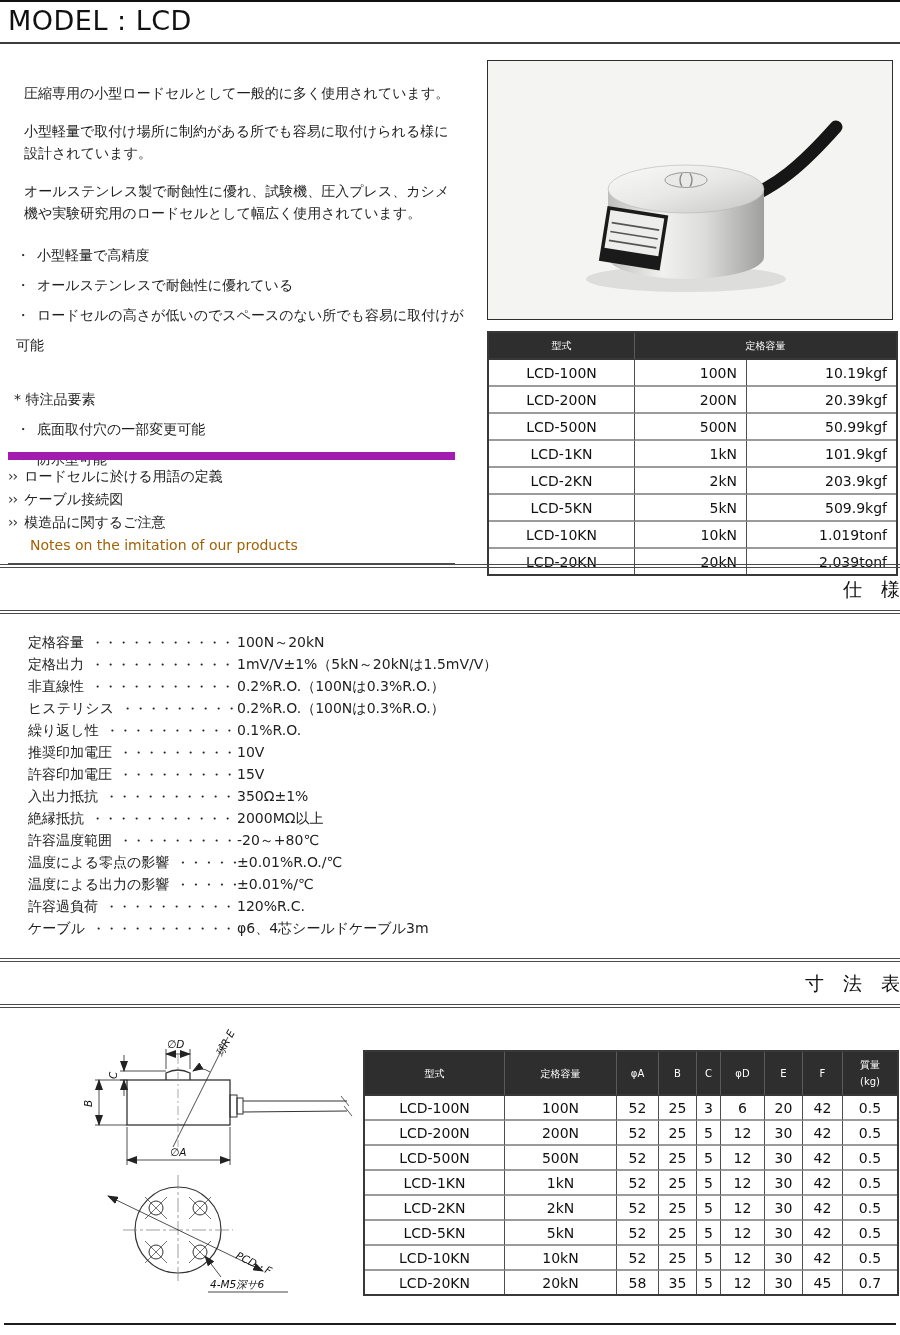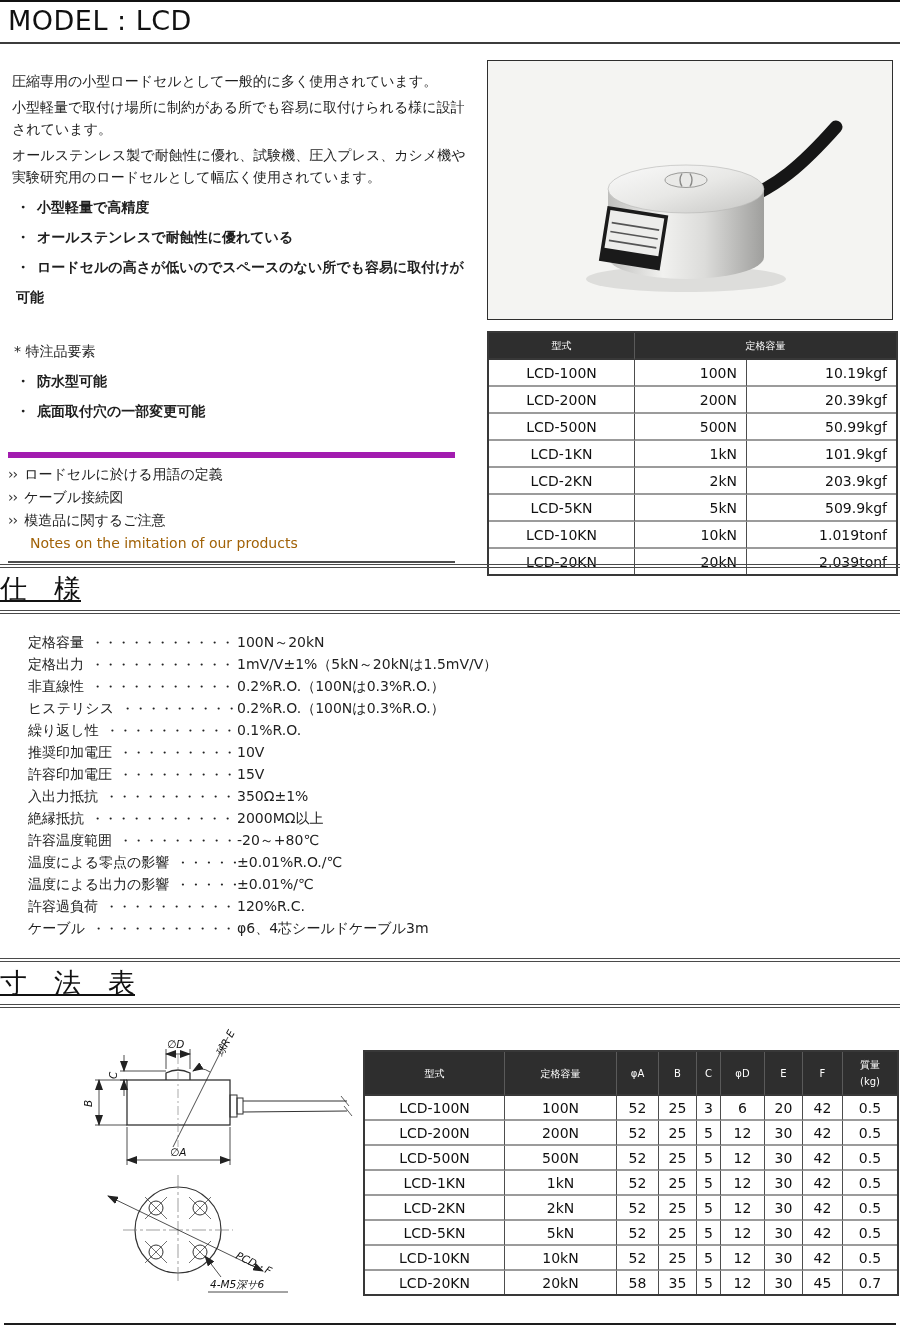--- a/index.html
+++ b/index.html
@@ -5,26 +5,26 @@
   html,body{margin:0;padding:0;background:#fff;}
   .page{position:relative;width:900px;height:1335px;background:#ffffff;overflow:hidden;
         font-family:"DejaVu Sans","Liberation Sans",sans-serif;color:#222;}
   .abs{position:absolute;}
 
   .top-bar{left:0;top:0;width:900px;height:2px;background:#111;}
   .page-title{left:8px;top:5px;font-size:27px;font-weight:normal;color:#111;letter-spacing:0.5px;}
   .title-rule{left:0;top:42px;width:900px;height:2px;background:#3c3c3c;}
 
   .left-col{left:8px;top:66px;width:463px;font-size:14px;line-height:22px;color:#1e1e1e;}
-  .left-col p{margin:4px;}
+  .left-col p{margin:16px;}
   .list-head{margin-top:24px;line-height:30px;padding-left:6px;}
-  .list-item{line-height:30px;padding-left:8px;font-weight:bold;}
+  .list-item{line-height:30px;padding-left:8px;}
   .list-item .bullet{margin-right:7px;}
 
-  .links{left:8px;top:452px;width:447px;border-top:6px solid #a21caf;border-bottom:2px solid #4d4d4d;
+  .links{left:8px;top:452px;width:447px;border-top:8px solid #a21caf;border-bottom:2px solid #4d4d4d;
          padding:5px 0 7px 0;font-size:14px;}
   .link-row{line-height:23px;cursor:pointer;}
   .link-row .chev{margin-right:7px;color:#333;letter-spacing:-1px;}
   .link-sub{line-height:22px;padding-left:22px;color:#a16207;}
 
   .photo-box{left:487px;top:60px;width:406px;height:260px;border:1px solid #2e2e2e;box-sizing:border-box;background:#f5f5f3;}
 
   table{border-collapse:separate;border-spacing:0;table-layout:fixed;}
   .dtable{border:2px solid #383838;background:#fff;}
   .dtable th{background:#2e2e2e;color:#fff;font-weight:normal;font-size:10px;
@@ -37,21 +37,21 @@
   .ctable-wrap{left:487px;top:331px;}
   .ctable{width:407px;}
   .ctable th{height:23px;}
   .ctable td{height:23px;}
   .ctable td.c2,.ctable td.c3{text-align:right;padding-right:9px;}
 
   .sec-head{left:0;width:900px;}
   .sec-head.spec{top:564px;}
   .sec-head.dim{top:958px;}
   .dbl-rule{height:4px;box-sizing:border-box;border-top:1px solid #4a4a4a;border-bottom:1px solid #4a4a4a;}
-  .sec-title{text-align:left;font-size:27px;color:#111;line-height:42px;margin:0;font-weight:normal;text-decoration:underline;}
+  .sec-title{text-align:right;font-size:19px;color:#111;line-height:42px;margin:0;font-weight:normal;}
 
   .spec-list{left:28px;top:634px;width:620px;}
   .spec-row{position:relative;height:22px;font-size:14px;white-space:nowrap;}
   .spec-row .dots{margin-left:7px;font-size:13px;color:#222;}
   .spec-row .spec-val{position:absolute;left:209px;top:0;}
 
   .drawing{left:25px;top:1015px;}
   .dwg-text{font-size:10.5px;font-style:italic;fill:#111;}
 
   .dimtable-wrap{left:363px;top:1050px;}
@@ -88,25 +88,25 @@
         </div>
 
         <div class="list-item">
           <span class="bullet">・</span><span>ロードセルの高さが低いのでスペースのない所でも容易に取付けが可能</span>
         </div>
       </div>
     <div class="list-head">* 特注品要素</div>
     <div>
 
         <div class="list-item">
+          <span class="bullet">・</span><span>底面取付穴の一部変更可能</span>
+        </div>
+
+        <div class="list-item">
           <span class="bullet">・</span><span>防水型可能</span>
-        </div>
-
-        <div class="list-item">
-          <span class="bullet">・</span><span>底面取付穴の一部変更可能</span>
         </div>
       </div>
   </div>
 
   <div class="abs links">
 
       <div>
         <div class="link-row">
           <span class="chev">››</span><span>ロードセルに於ける用語の定義</span>
         </div>

